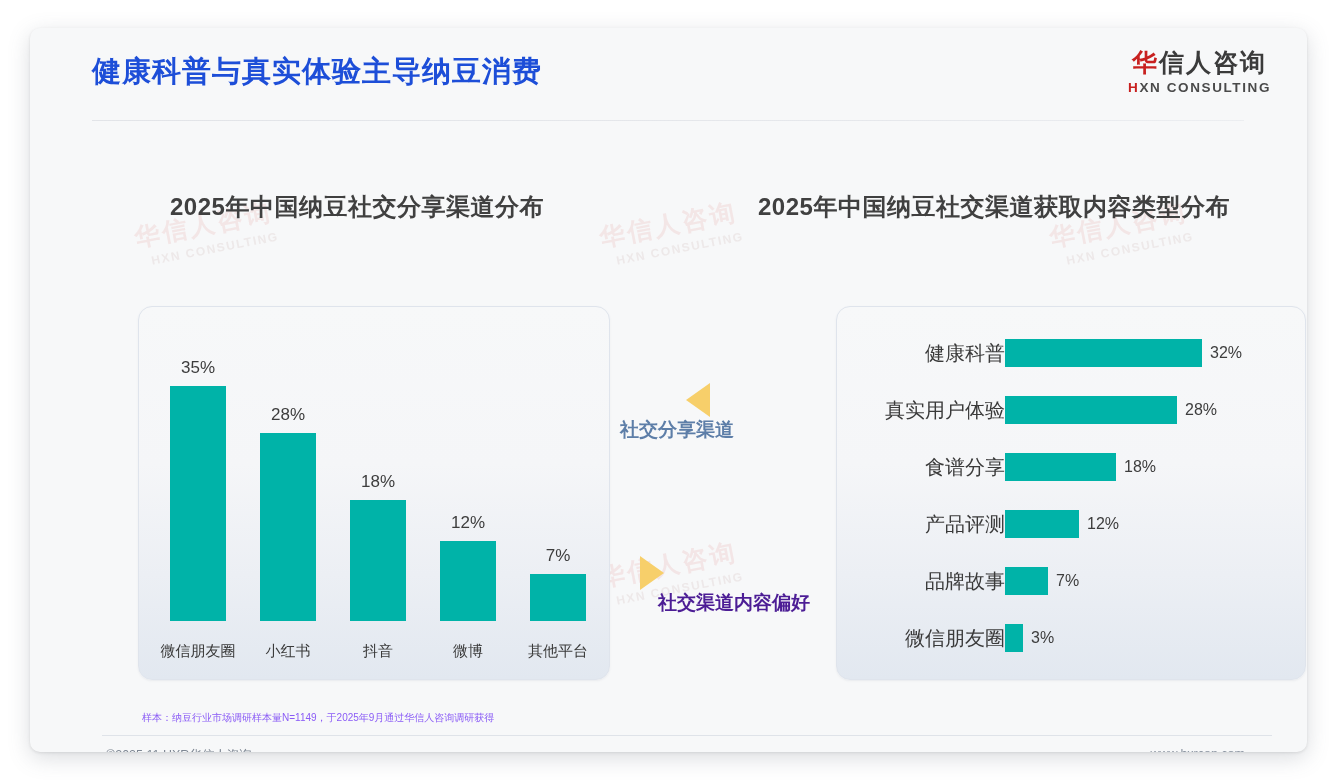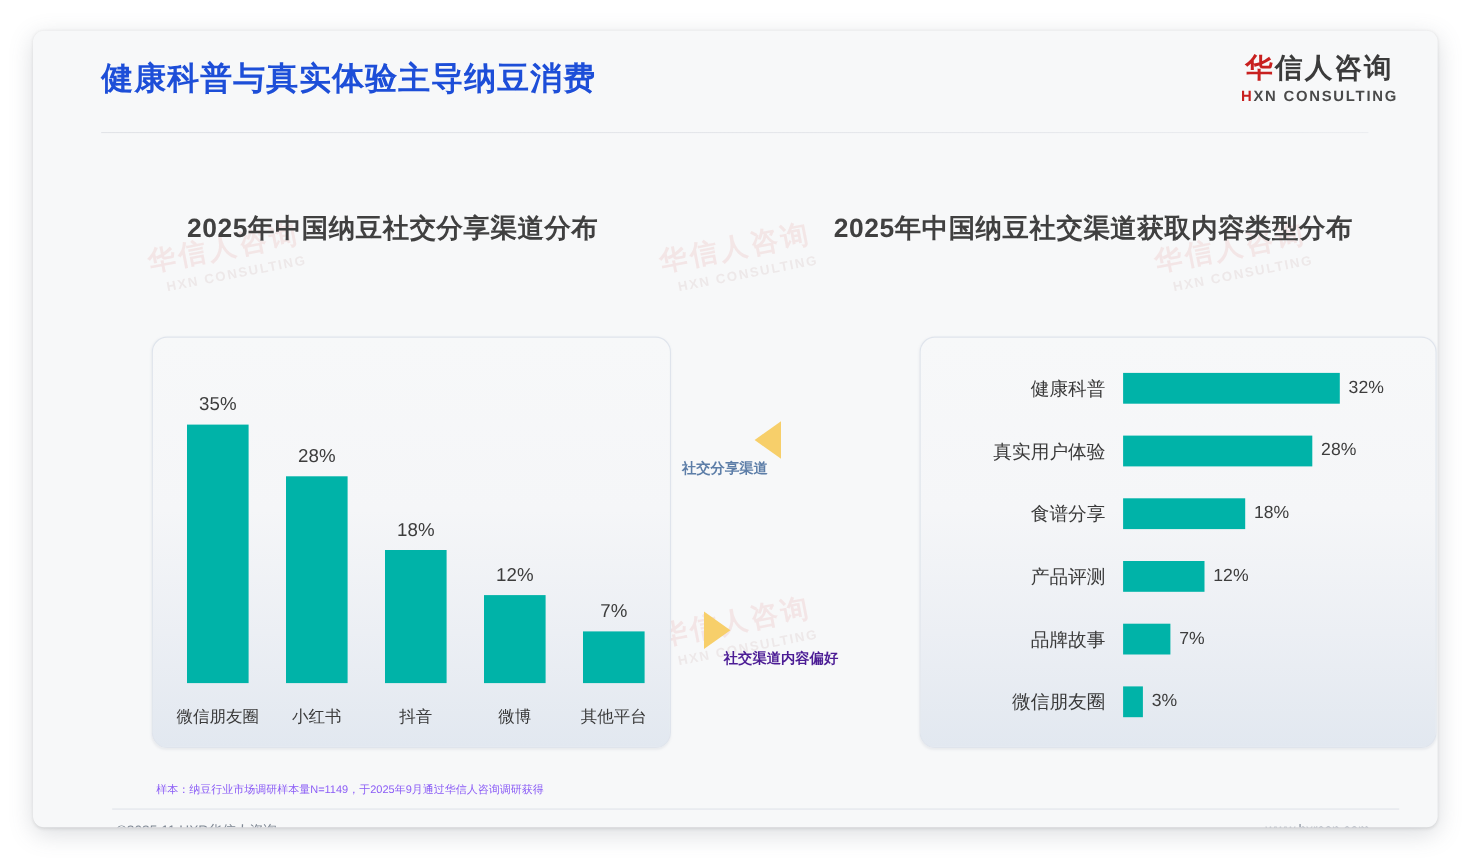--- a/index.html
+++ b/index.html
@@ -76,38 +76,38 @@
   .vbar-rect{position:absolute;left:50%;transform:translateX(-50%);width:56px;background:#00b3a8;}
   .vbar-label{
     position:absolute;bottom:-40px;left:-14px;width:102px;
     font-size:15px;color:#3a3a3a;white-space:nowrap;
   }
 
   
   .hrows{position:absolute;left:0;top:26px;width:100%;}
   .hrow{display:flex;align-items:center;height:40px;margin-bottom:17px;}
   .hrow-label{
-    width:168px;text-align:right;padding-right:16px;
-    font-size:17px;color:#3a3a3a;white-space:nowrap;
+    width:168px;text-align:right;
+    font-size:20px;color:#3a3a3a;white-space:nowrap;
   }
   .hrow-bar{height:28px;background:#00b3a8;}
   .hrow-val{font-size:16px;color:#3d3d3d;margin-left:8px;white-space:nowrap;}
 
   
   .annot{position:absolute;}
   .tri{width:0;height:0;position:absolute;}
   .tri-left{
     border-top:17px solid transparent;border-bottom:17px solid transparent;
     border-right:24px solid #f7cf6a;
   }
   .tri-right{
     border-top:17px solid transparent;border-bottom:17px solid transparent;
     border-left:24px solid #f7cf6a;
   }
-  .annot-text{position:absolute;font-size:13px;font-weight:bold;white-space:nowrap;}
+  .annot-text{position:absolute;font-size:19px;font-weight:bold;white-space:nowrap;}
   #annot-share-text{color:#5d7ea8;left:0;top:34px;}
   #annot-pref-text{color:#4c1d95;left:18px;top:34px;font-family:Liberation Mono, monospace;}
 
   
   .footnote{
     position:absolute;left:112px;top:683px;
     font-size:10px;color:#8b5cf6;white-space:nowrap;
   }
   .footer-rule{
     position:absolute;left:72px;top:707px;width:1170px;height:1px;background:#dfe3e9;

